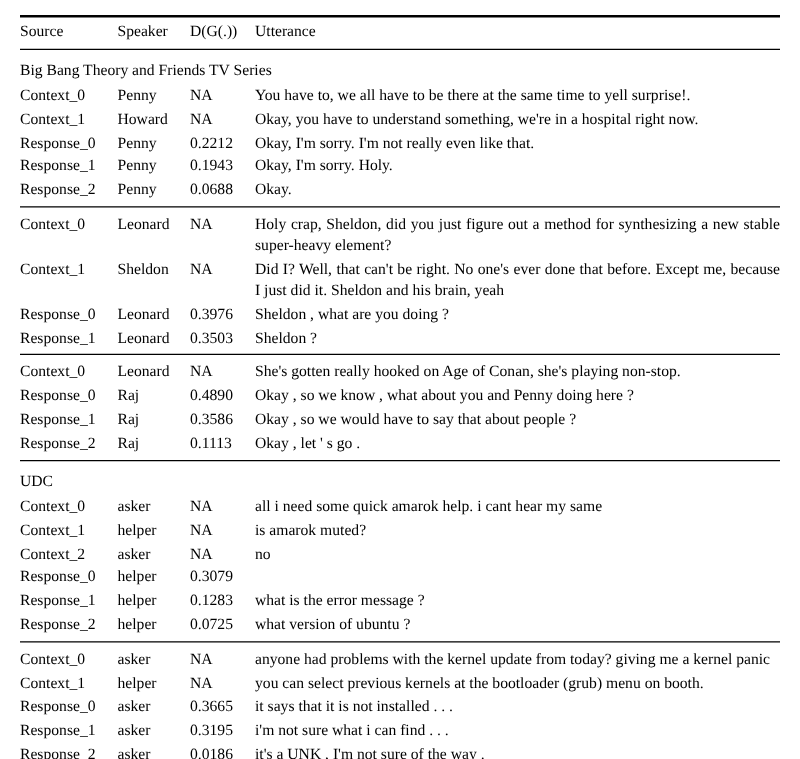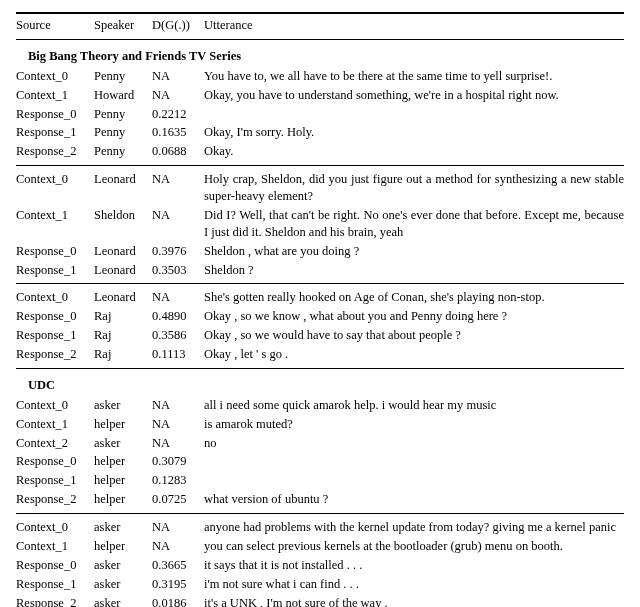--- a/index.html
+++ b/index.html
@@ -15,21 +15,21 @@
   }
   .table { width: 100%; }
   .hr-top { border-top: 2px solid #000; height: 0; margin: 0 0 2px 0; }
   .hr-mid { border-top: 1px solid #000; height: 0; margin: 4px 0 4px 0; }
   .row { display: flex; align-items: flex-start; padding: 1px 0; }
   .c-src  { width: 78px;  flex: 0 0 78px;  padding-right: 4px; }
   .c-spk  { width: 58px;  flex: 0 0 58px;  padding-right: 4px; }
   .c-dg   { width: 52px;  flex: 0 0 52px;  padding-right: 6px; }
   .c-utt  { flex: 1 1 auto; text-align: justify; font-family: Liberation Serif, serif; }
   .hdr { font-weight: normal; }
-  .section-title { font-weight: bold; padding: 4px 0 2px 0; margin-left: 12px; }
+  .section-title { font-weight: normal; padding: 4px 0 2px 0; }
 </style>
 </head>
 <body>
 
 <div class="table">
   <div class="hr-top"></div>
 
   <div class="row hdr">
     <div class="c-src">Source</div>
     <div class="c-spk">Speaker</div>
@@ -50,25 +50,26 @@
       <div class="row">
         <div class="c-src">Context_1</div>
         <div class="c-spk">Howard</div>
         <div class="c-dg">NA</div>
         <div class="c-utt">Okay, you have to understand something, we're in a hospital right now.</div>
       </div>
       <div class="row">
         <div class="c-src">Response_0</div>
         <div class="c-spk">Penny</div>
         <div class="c-dg">0.2212</div>
+        <div class="c-utt">Okay, I'm sorry. I'm not really even like that.</div>
       </div>
       <div class="row">
         <div class="c-src">Response_1</div>
         <div class="c-spk">Penny</div>
-        <div class="c-dg">0.1635</div>
+        <div class="c-dg">0.1943</div>
         <div class="c-utt">Okay, I'm sorry. Holy.</div>
       </div>
       <div class="row">
         <div class="c-src">Response_2</div>
         <div class="c-spk">Penny</div>
         <div class="c-dg">0.0688</div>
         <div class="c-utt">Okay.</div>
       </div>
       <div class="hr-mid"></div>
       <div class="row">
@@ -119,21 +120,21 @@
         <div class="c-spk">Raj</div>
         <div class="c-dg">0.1113</div>
         <div class="c-utt">Okay , let ' s go .</div>
       </div>
       <div class="hr-mid"></div>
       <div class="section-title">UDC</div>
       <div class="row">
         <div class="c-src">Context_0</div>
         <div class="c-spk">asker</div>
         <div class="c-dg">NA</div>
-        <div class="c-utt">all i need some quick amarok help. i would hear my music</div>
+        <div class="c-utt">all i need some quick amarok help. i cant hear my same</div>
       </div>
       <div class="row">
         <div class="c-src">Context_1</div>
         <div class="c-spk">helper</div>
         <div class="c-dg">NA</div>
         <div class="c-utt">is amarok muted?</div>
       </div>
       <div class="row">
         <div class="c-src">Context_2</div>
         <div class="c-spk">asker</div>
@@ -142,20 +143,21 @@
       </div>
       <div class="row">
         <div class="c-src">Response_0</div>
         <div class="c-spk">helper</div>
         <div class="c-dg">0.3079</div>
       </div>
       <div class="row">
         <div class="c-src">Response_1</div>
         <div class="c-spk">helper</div>
         <div class="c-dg">0.1283</div>
+        <div class="c-utt">what is the error message ?</div>
       </div>
       <div class="row">
         <div class="c-src">Response_2</div>
         <div class="c-spk">helper</div>
         <div class="c-dg">0.0725</div>
         <div class="c-utt">what version of ubuntu ?</div>
       </div>
       <div class="hr-mid"></div>
       <div class="row">
         <div class="c-src">Context_0</div>

